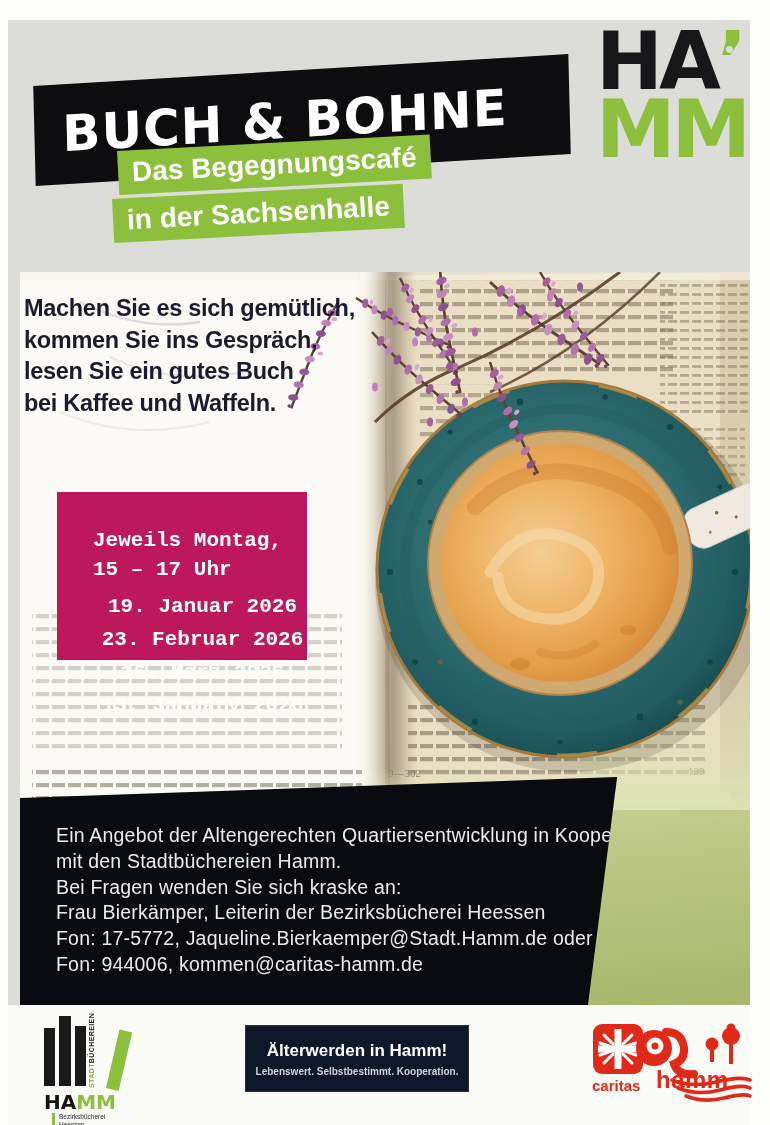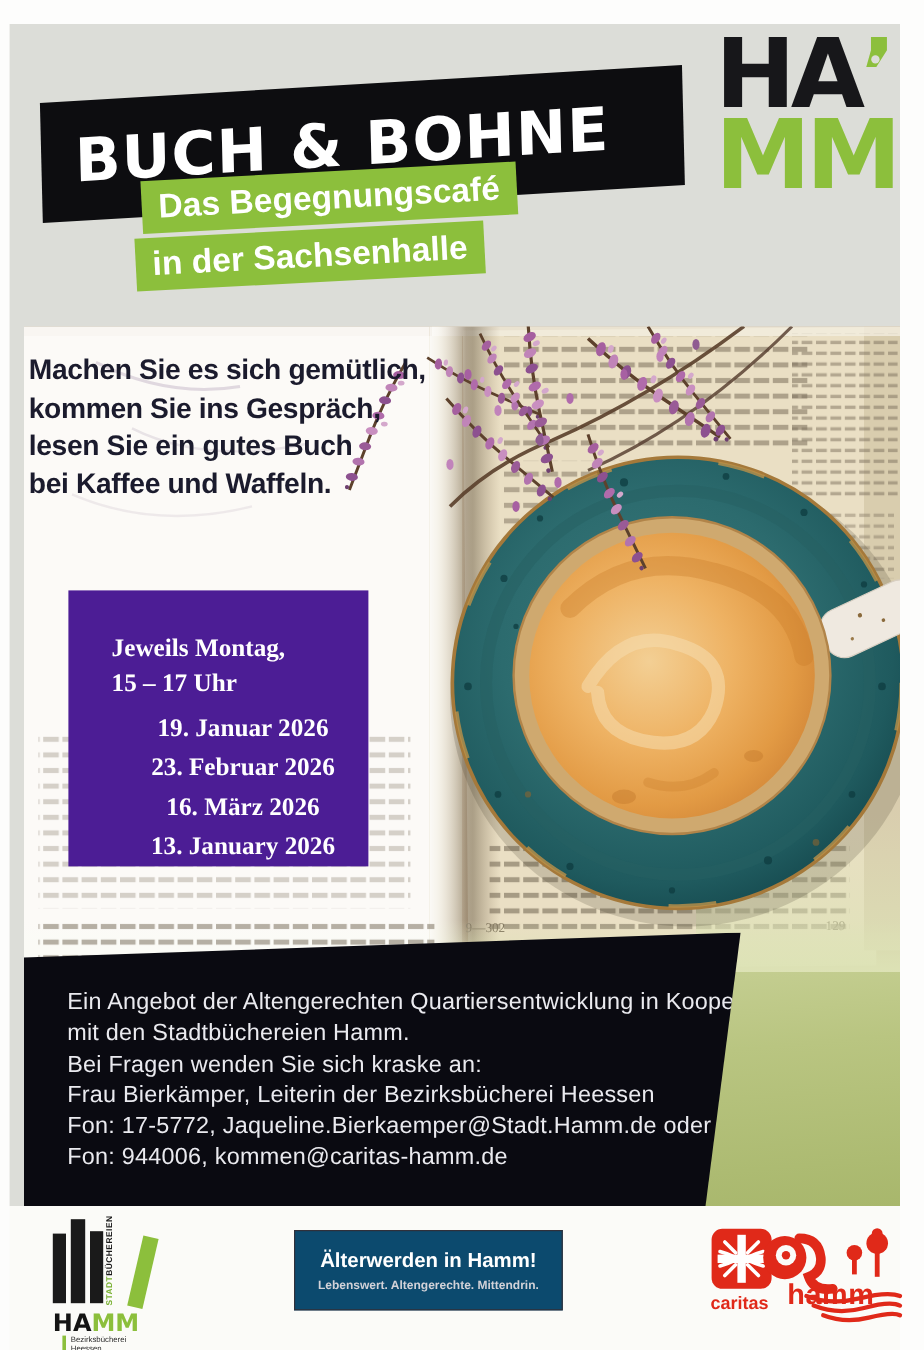--- a/index.html
+++ b/index.html
@@ -32,22 +32,22 @@
   
   .photo{position:absolute;left:20px;top:272px;width:730px;height:543px;z-index:1;}
   .photo svg{display:block;}
 
   
   .intro{position:absolute;left:24px;top:293px;width:352px;z-index:4;
     font-family:Liberation Sans, sans-serif;font-weight:bold;font-size:23.5px;line-height:31.5px;
     letter-spacing:-0.3px;color:#1b1b2d;}
 
   
-  .schedule{position:absolute;left:57px;top:492px;width:250px;height:230px;background:#4c1d95;z-index:5;
-    box-sizing:border-box;padding:34px 0 0 36px;color:#fff;font-family:Liberation Serif, serif;font-weight:bold;}
+  .schedule{position:absolute;left:57px;top:492px;width:250px;height:168px;background:#be185d;z-index:5;
+    box-sizing:border-box;padding:34px 0 0 36px;color:#fff;font-family:Liberation Mono, monospace;font-weight:bold;}
   .schedule .head{font-size:21px;line-height:29px;}
   .schedule .date{font-size:21px;line-height:33px;margin-left:5px;white-space:nowrap;text-align:center;}
   .schedule .dates{margin-top:6px;}
 
   
   .olive-band{position:absolute;left:20px;top:810px;width:730px;height:195px;z-index:2;
     background:linear-gradient(175deg,#ccd49c 0%,#b9c581 45%,#a8b76c 100%);}
 
   
   .contact-panel{position:absolute;left:20px;top:777px;width:730px;height:228px;background:#0a0a11;z-index:3;
@@ -67,21 +67,21 @@
     font-size:7px;font-weight:bold;letter-spacing:.4px;font-family:"Liberation Sans",sans-serif;}
   .lib-logo .vtext .vg{color:#7ab133;}
   .lib-logo .vtext .vb{color:#1a1a1a;}
   .lib-logo .book{position:absolute;left:62px;top:14px;width:13px;height:60px;background:#8cbf3c;transform:rotate(13deg);transform-origin:0 100%;}
   .lib-logo .hamm{position:absolute;left:0;top:76px;font-family:"DejaVu Sans",sans-serif;font-weight:bold;font-size:20px;letter-spacing:0;}
   .lib-logo .hamm .hk{color:#141414;} .lib-logo .hamm .hg{color:#8cbf3c;}
   .lib-logo .libsub{position:absolute;left:8px;top:99px;border-left:3px solid #8cbf3c;padding-left:4px;
     font-size:6.5px;line-height:7.6px;color:#2a2a2a;font-family:"Liberation Sans",sans-serif;}
 
   
-  .campaign{position:absolute;left:237px;top:20px;width:222px;height:65px;background:#0c4a6e;border:1px solid #30303a;
+  .campaign{position:absolute;left:237px;top:20px;width:222px;height:65px;background:#0f172a;border:1px solid #30303a;
     display:flex;flex-direction:column;align-items:center;justify-content:center;text-align:center;}
   .campaign .ct{color:#fff;font-weight:bold;font-size:17px;font-family:"Liberation Sans",sans-serif;}
   .campaign .cs{color:#d2d2d8;font-weight:bold;font-size:10px;margin-top:5px;font-family:"Liberation Sans",sans-serif;}
 
   
   .caritas{position:absolute;left:584px;top:18px;width:62px;text-align:left;}
   .caritas .clabel{color:#e02919;font-size:15px;font-weight:bold;margin-top:-2px;font-family:"Liberation Sans",sans-serif;}
 
   
   .elephant{position:absolute;left:620px;top:13px;width:128px;height:92px;}
@@ -289,21 +289,21 @@
       <div class="book"></div>
       <div class="hamm"><span class="hk">HA</span><span class="hg">MM</span></div>
       <div class="libsub">
         <div>Bezirksbücherei</div>
         <div>Heessen</div>
       </div>
     </div>
 
     <div class="campaign">
       <div class="ct">Älterwerden in Hamm!</div>
-      <div class="cs">Lebenswert. Altengerechte. Mittendrin.</div>
+      <div class="cs">Lebenswert. Selbstbestimmt. Kooperation.</div>
     </div>
 
     <div class="caritas">
       <svg width="52" height="52" viewBox="0 0 52 52">
         <rect x="1" y="1" width="50" height="50" rx="9" fill="#e02919"></rect>
         <g stroke="#fff" stroke-width="3" stroke-linecap="round">
           <path d="M12 12 Q 18 18 21 21"></path>
             <path d="M40 12 Q 34 18 31 21"></path>
           <path d="M12 40 Q 18 34 21 31"></path>
             <path d="M40 40 Q 34 34 31 31"></path>

